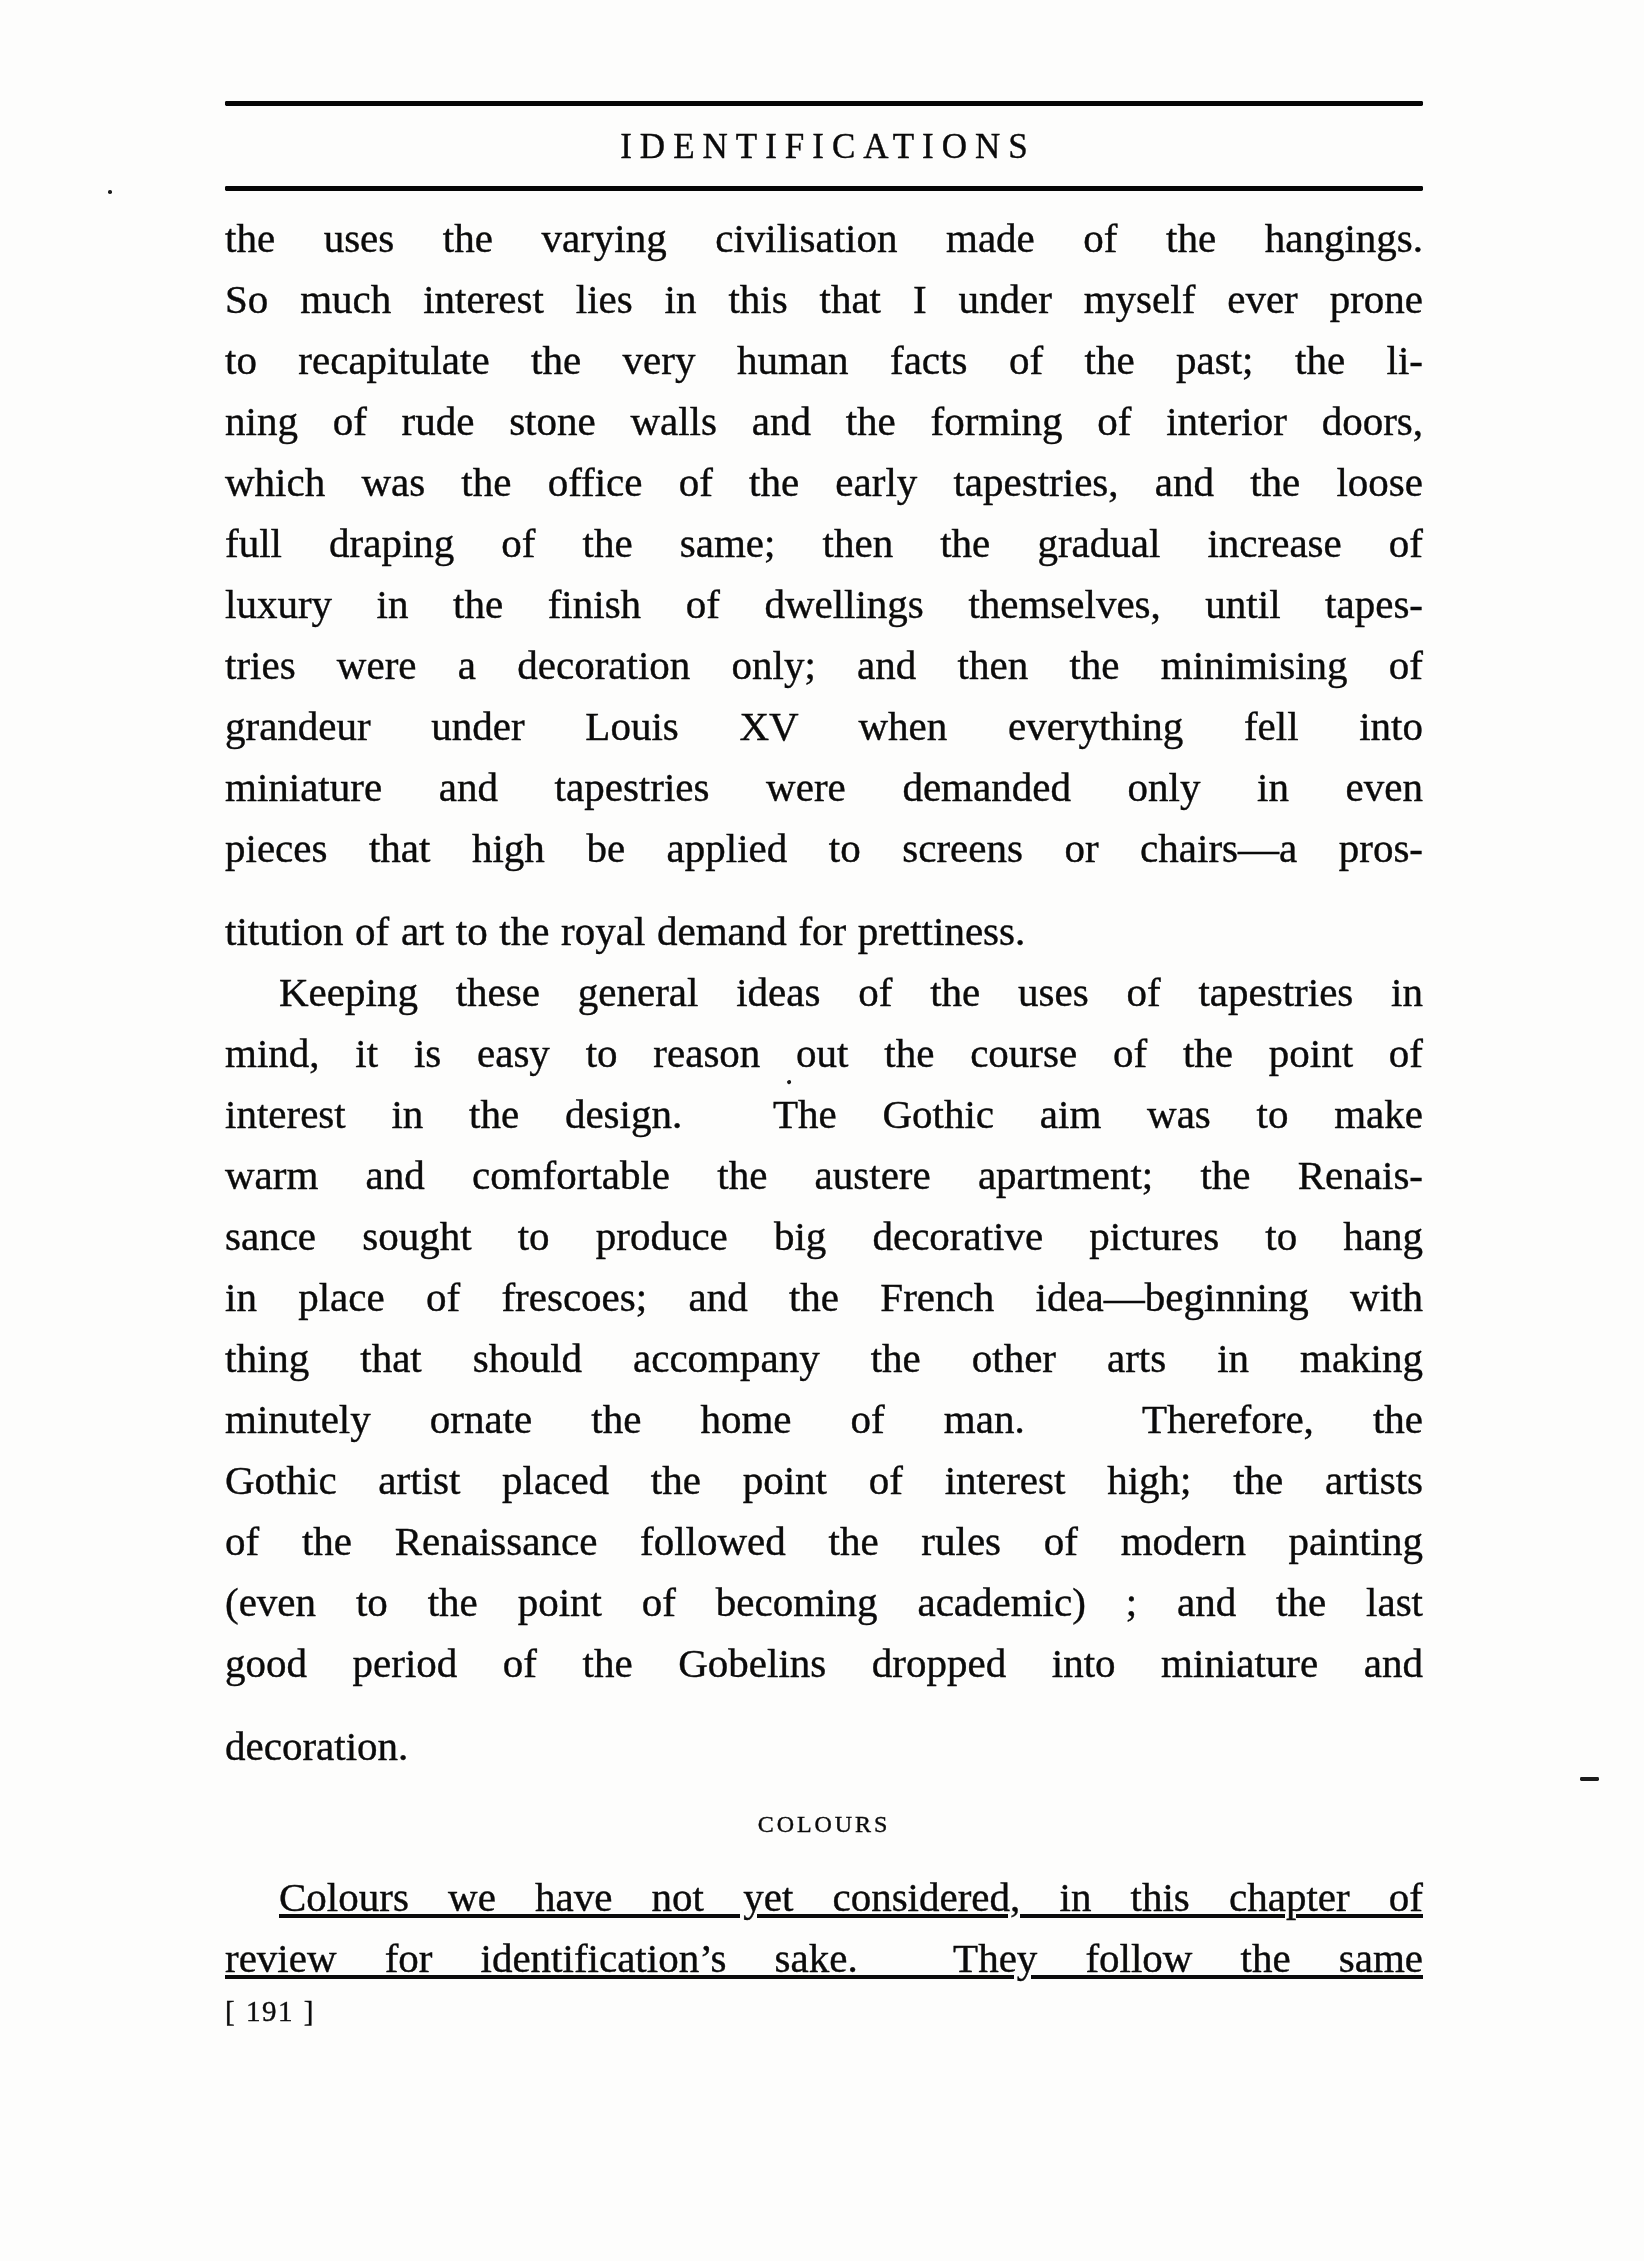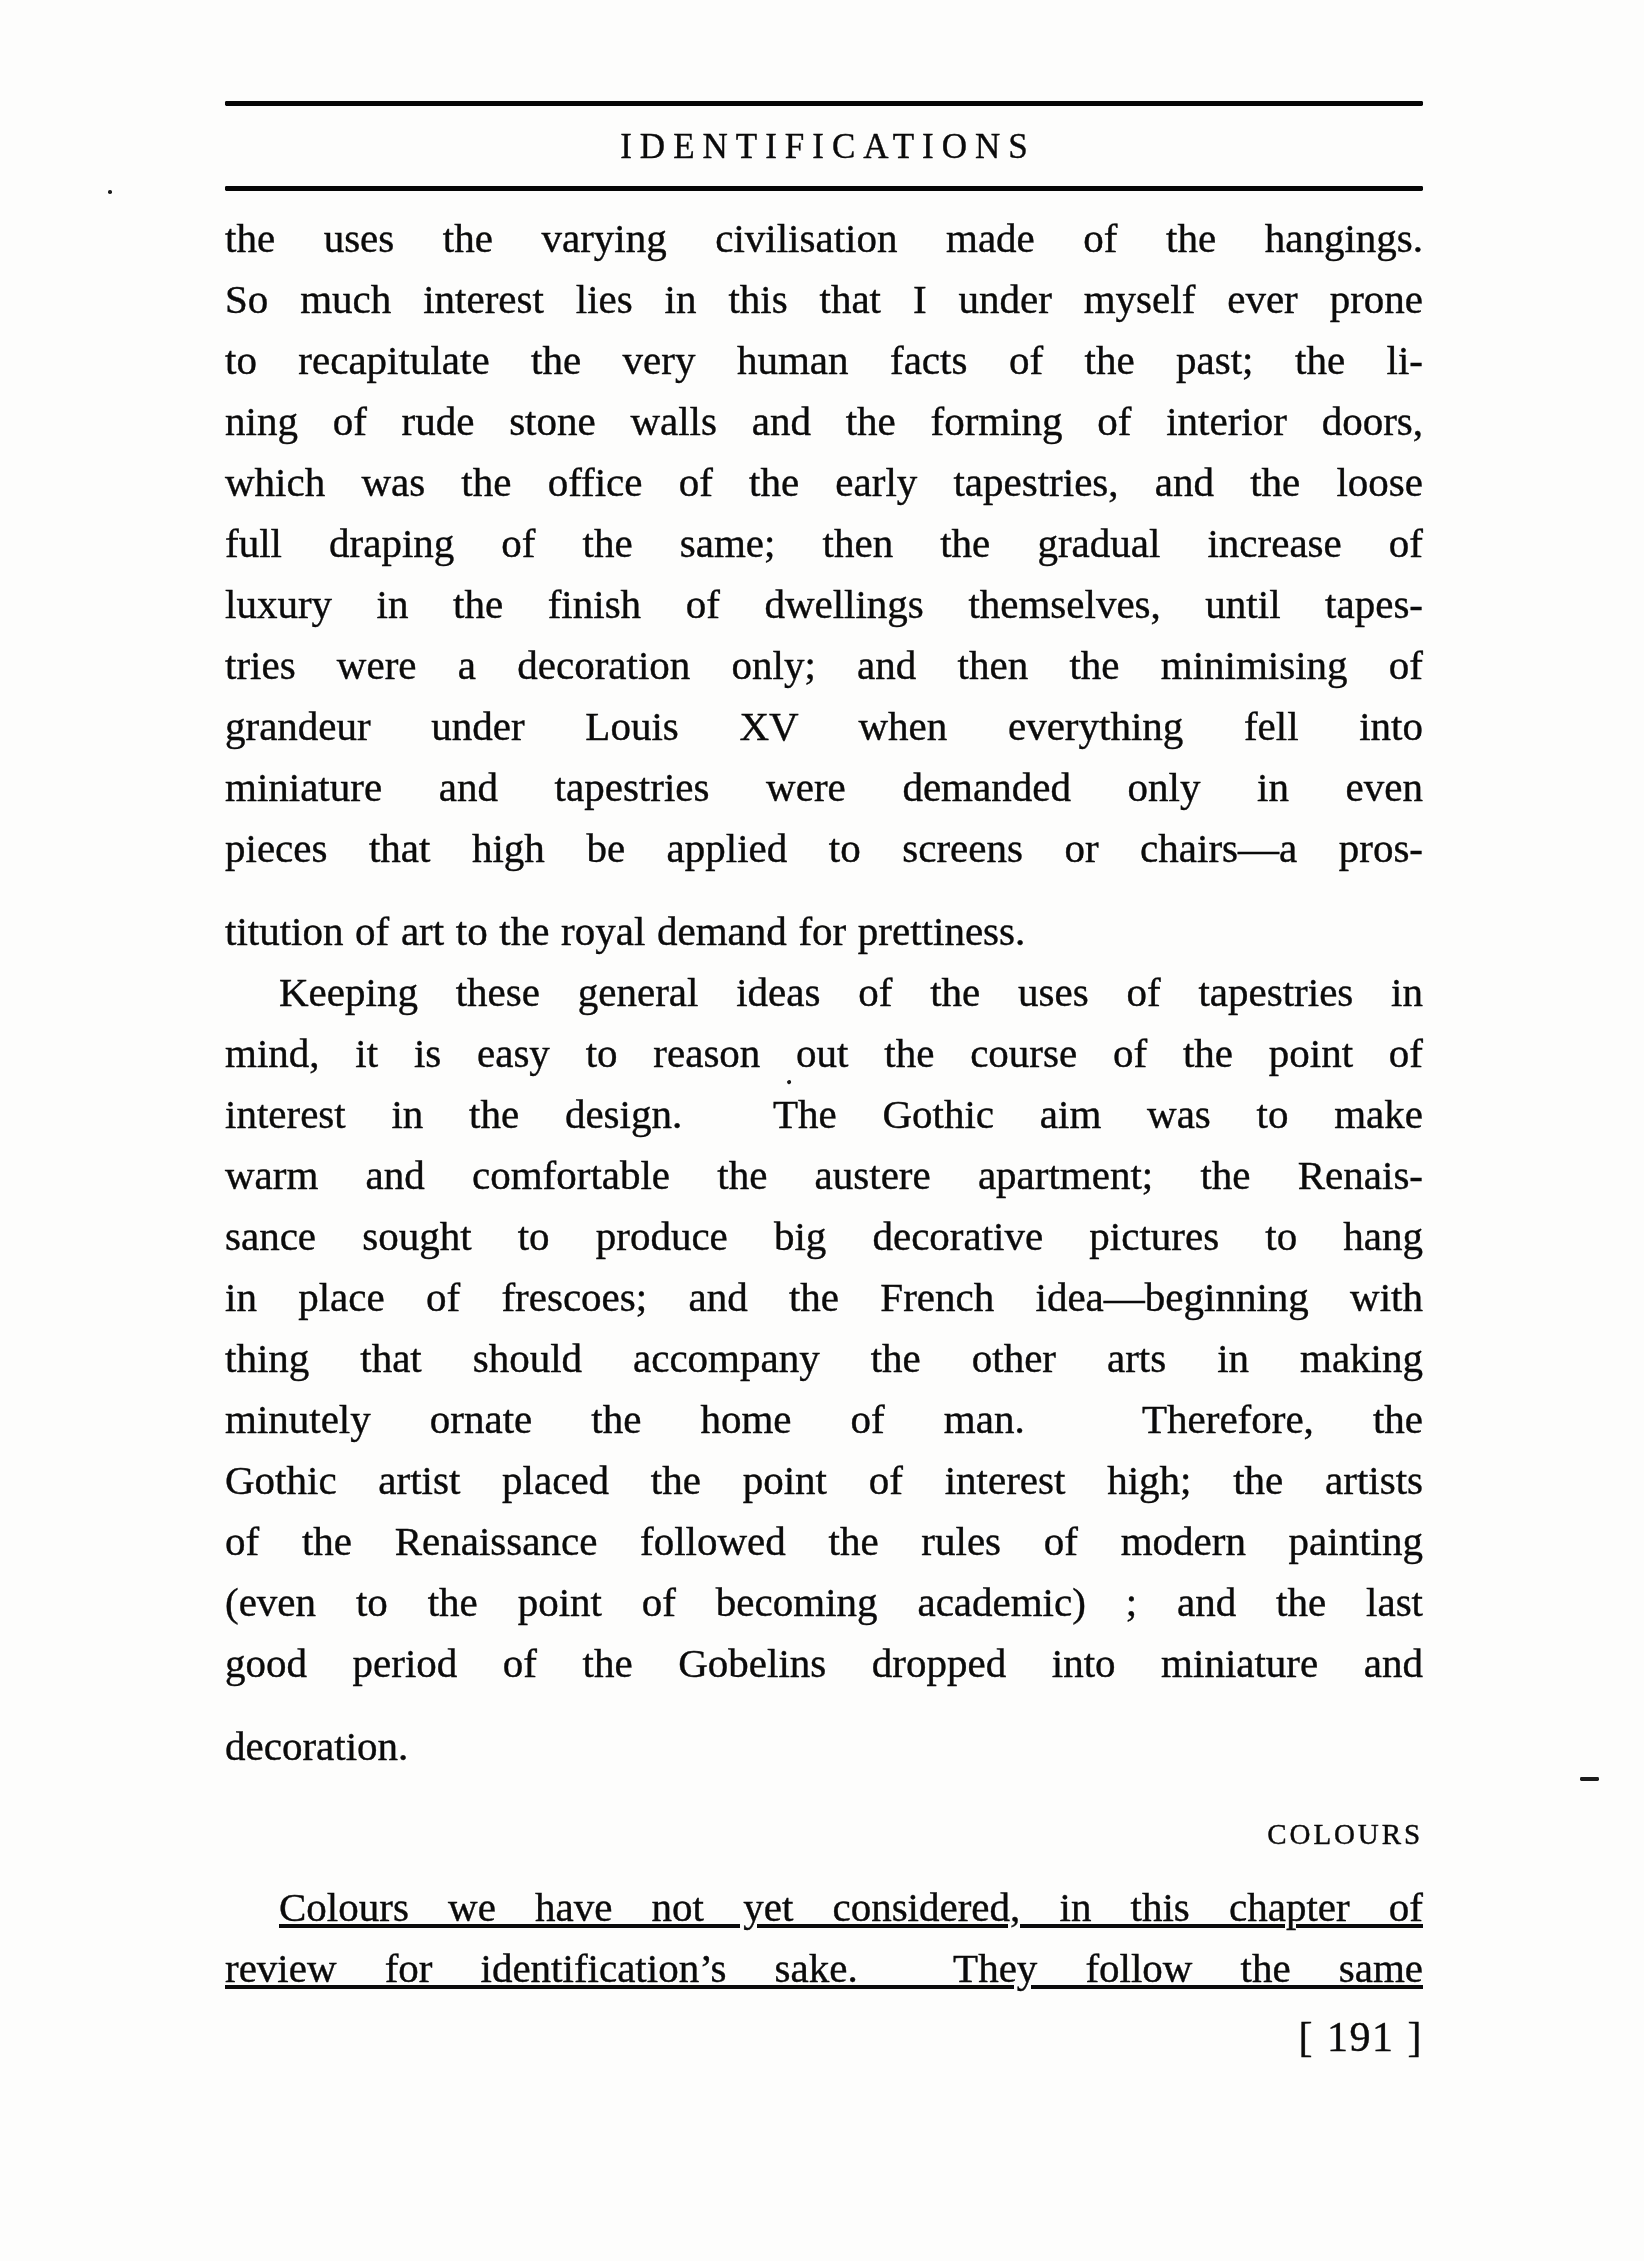--- a/index.html
+++ b/index.html
@@ -39,34 +39,34 @@
     line-height: 61px;
     word-spacing: 1.4px;
   }
   .line {
     text-align: justify;
     text-align-last: justify;
   }
   .line.flush { text-align-last: left; margin-top: 22px; }
   .line.indent { text-indent: 54px; }
   .section-heading {
-    text-align: right;
-    font-size: 29px;
+    text-align: center;
+    font-size: 24px;
     line-height: 36px;
     letter-spacing: 2.9px;
-    margin-top: 39px;
+    margin-top: 29px;
     white-space: nowrap;
   }
   .para-after-heading { margin-top: 25px; text-decoration: underline; }
   .page-number {
-    text-align: right;
-    font-size: 42px;
+    text-align: left;
+    font-size: 29px;
     line-height: 41px;
     letter-spacing: 1.4px;
-    margin-top: 18px;
+    margin-top: 2px;
   }
   .speck {
     position: absolute;
     background: #1c1c1c;
   }
   .speck-dot-left   { left: 108px;  top: 190px;  width: 3.6px;  height: 3.6px;  border-radius: 50%; }
   .speck-accent     { left: 787px; top: 1080px; width: 4.3px;  height: 3.6px;  border-radius: 50%; transform: rotate(-20deg); }
   .speck-dash-right { left: 1580px; top: 1777px; width: 19px; height: 3.6px;  border-radius: 1.4px; }
 </style>
 </head>

